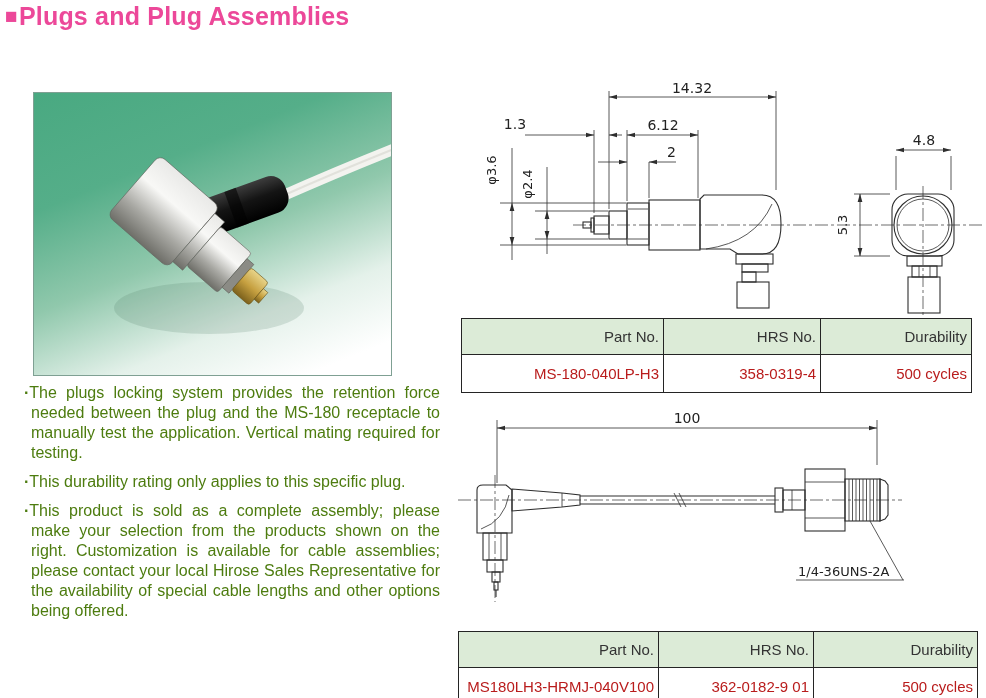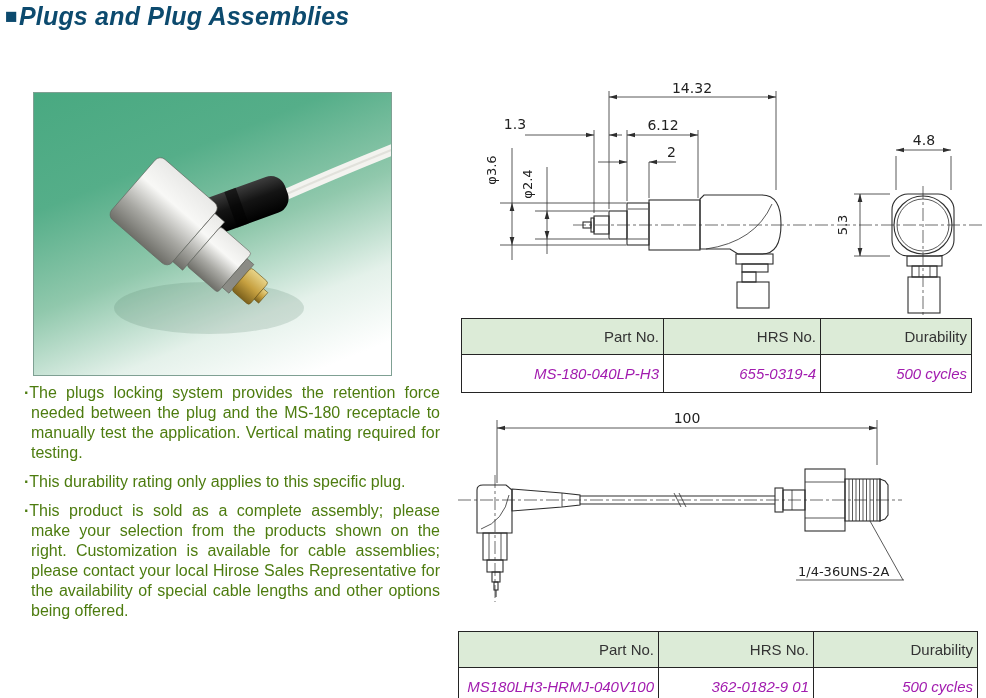--- a/index.html
+++ b/index.html
@@ -1,21 +1,21 @@
 <!DOCTYPE html>
 <html><head>
 <meta charset="utf-8">
 <style>
   html,body{margin:0;padding:0;background:#fff;}
   #page{position:relative;width:986px;height:698px;background:#fff;overflow:hidden;
         font-family:"Liberation Sans",sans-serif;color:#111;}
 
   
   .title{position:absolute;left:5px;top:2px;font-size:25px;font-weight:bold;
-         color:#0c4a6e;letter-spacing:0.2px;white-space:nowrap;font-style:italic;}
+         color:#ec4899;letter-spacing:0.2px;white-space:nowrap;}
   .title .sq{font-size:21px;vertical-align:2px;margin-right:1px;}
   .subtitle{position:absolute;left:30px;top:51px;font-size:17.5px;font-weight:bold;
             color:#000;white-space:nowrap;}
   .subtitle .dot{font-size:14px;vertical-align:1px;margin-right:1px;}
 
   
   .photo{position:absolute;left:33px;top:92px;width:357px;height:282px;
          border:1px solid #7fa093;
          background:linear-gradient(158deg,#49a981 0%,#55ae89 28%,#90c8ac 52%,#e4f1ea 74%,#ffffff 92%);}
   .photo svg{display:block;width:100%;height:100%;}
@@ -32,21 +32,21 @@
   .thin{fill:none;stroke:#2e2e2e;stroke-width:0.8;}
   .cl{fill:none;stroke:#2e2e2e;stroke-width:0.7;stroke-dasharray:13 3 3 3;}
   .dim{font-family:"DejaVu Sans",sans-serif;font-size:14px;fill:#222;}
   .dimS{font-family:"DejaVu Sans",sans-serif;font-size:13px;fill:#222;}
 
   
   table.spec{position:absolute;border-collapse:collapse;table-layout:fixed;
              font-size:15px;text-align:center;background:#fff;}
   table.spec th,table.spec td{border:1.6px solid #242424;padding:4px;overflow:hidden;white-space:nowrap;text-align:right;}
   table.spec th{height:27px;font-weight:normal;color:#333;background:#dcebd7;}
-  table.spec td{height:29px;color:#a21caf;font-style:italic;}
+  table.spec td{height:29px;color:#b91c1c;}
 </style>
 </head>
 <body>
 
 <div id="page">
 
   <div class="title"><span class="sq">■</span><span>Plugs and Plug Assemblies</span></div>
 
 
   <div class="photo">
@@ -198,21 +198,21 @@
     <thead>
       <tr>
         <th>Part No.</th>
         <th>HRS No.</th>
         <th>Durability</th>
       </tr>
     </thead>
     <tbody>
       <tr>
         <td>MS-180-040LP-H3</td>
-        <td>655-0319-4</td>
+        <td>358-0319-4</td>
         <td>500 cycles</td>
       </tr>
     </tbody>
   </table>
 
   <svg class="drw" style="left:440px;top:390px;" width="546" height="238" viewBox="0 0 546 238">
     <defs>
       <marker id="ar2" viewBox="0 0 10 10" refX="9.5" refY="5" markerWidth="11" markerHeight="11" orient="auto-start-reverse">
         <path d="M0,2.2 L10,5 L0,7.8 Z" fill="#2e2e2e"></path>
       </marker>

